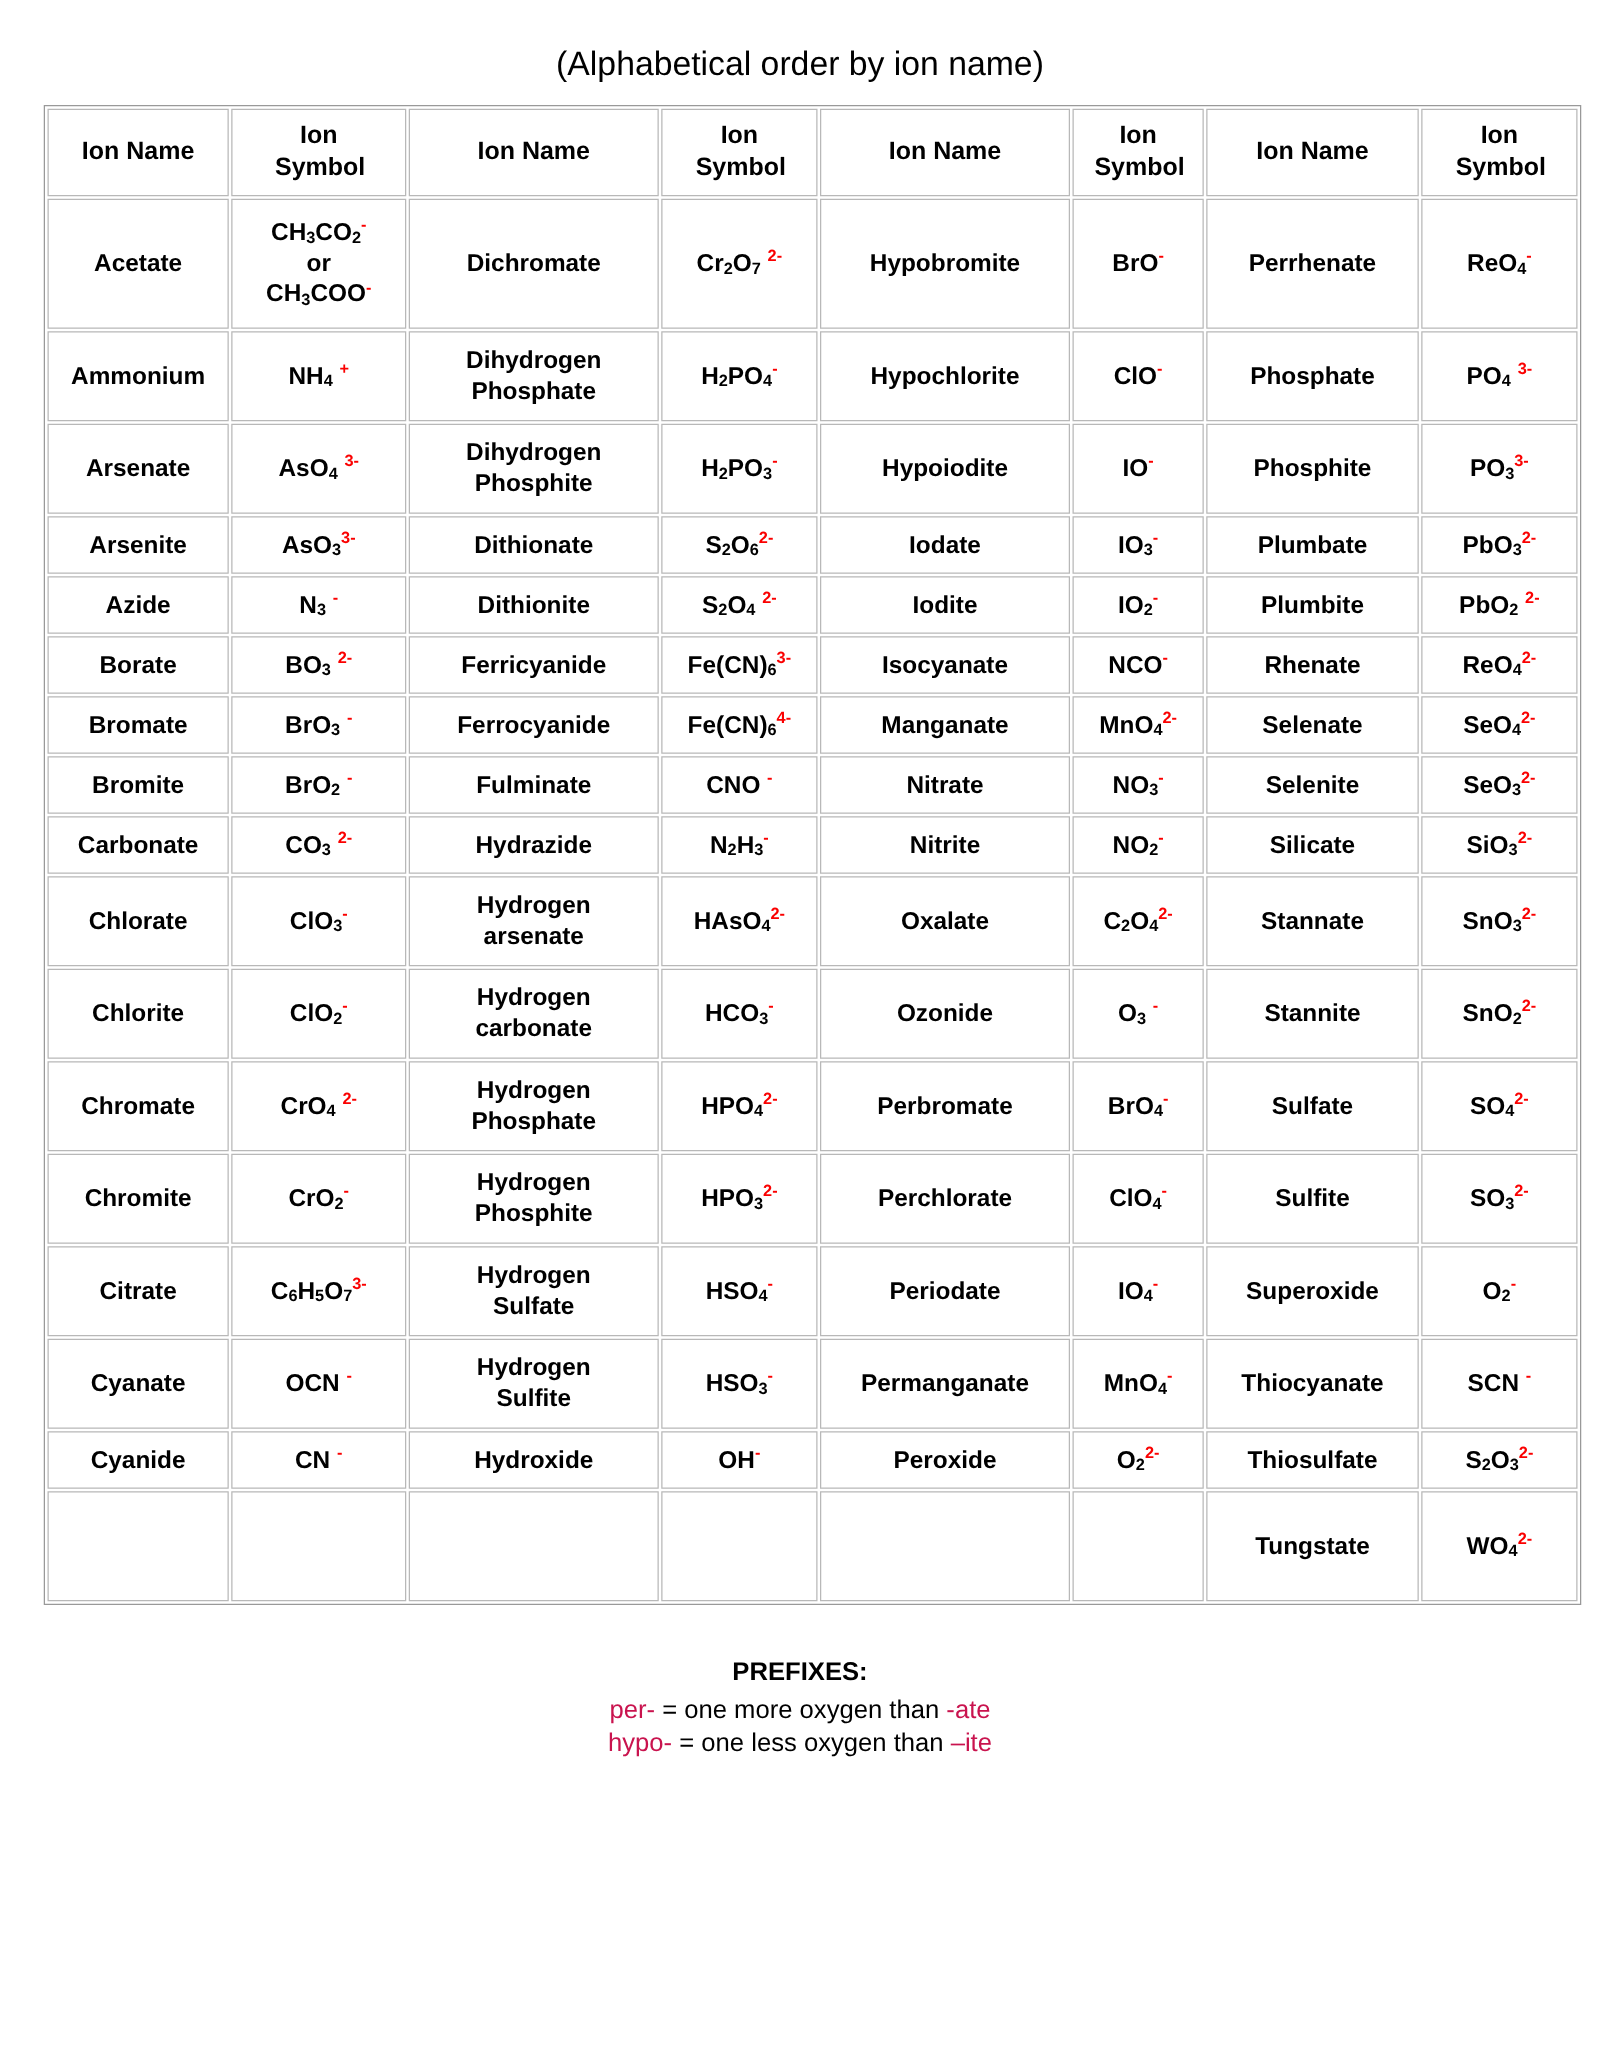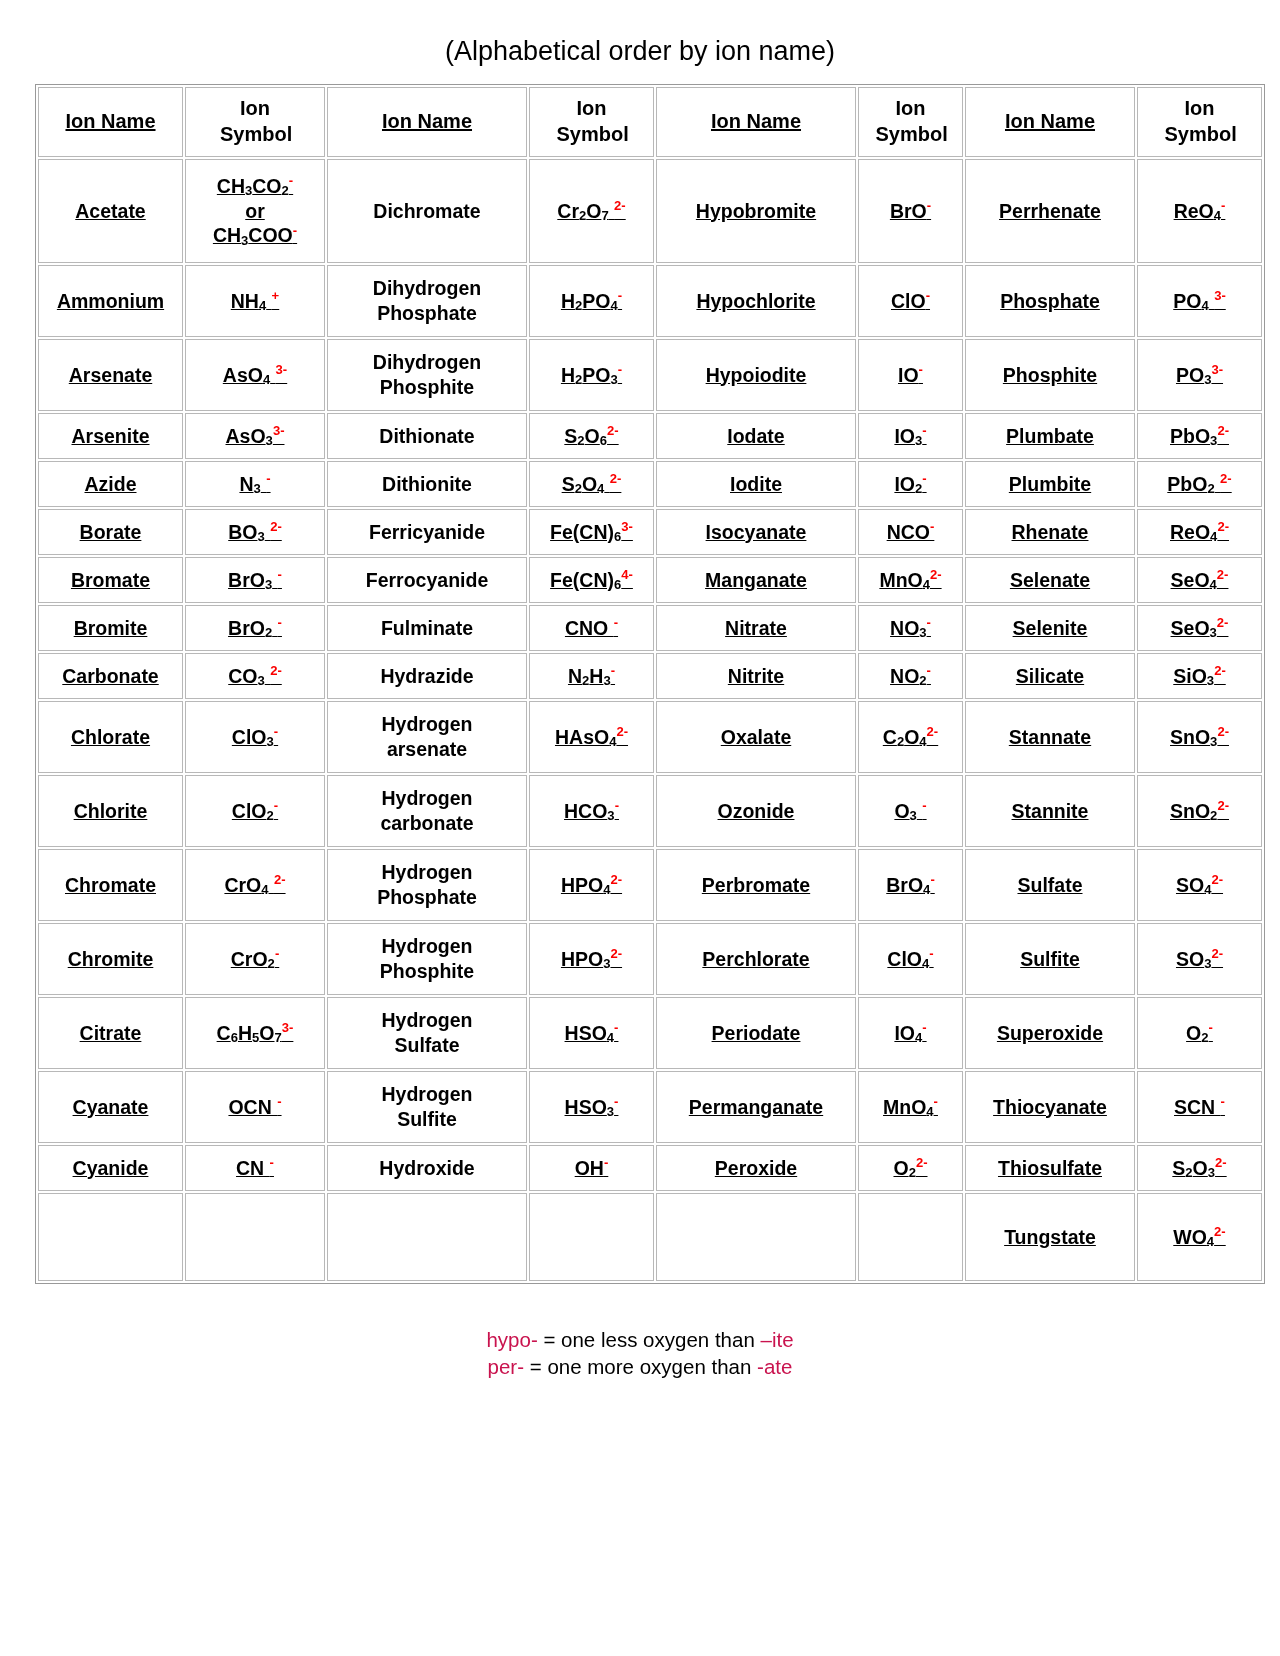--- a/index.html
+++ b/index.html
@@ -16,21 +16,20 @@
   .subtitle{margin-top:36px;text-align:center;font-size:27px;}
   .note{margin-top:7px;text-align:center;font-size:20.5px;}
   .bold{font-weight:bold;}
   .red{color:var(--suffix-color,#c9134e);}
 
   table[data-name="ions-table"]{
     margin-top:17px;width:100%;
     border-collapse:separate;border-spacing:2px;
     border:1px solid #999;background:#fff;
     table-layout:fixed;
-    text-decoration:underline;
   }
   col.c1{width:145px}col.c2{width:140px}col.c3{width:200px}col.c4{width:125px}
   col.c5{width:200px}col.c6{width:105px}col.c7{width:170px}col.c8{width:125px}
 
   th,td{
     border:1px solid #b8b8b8;
     text-align:center;vertical-align:middle;
     font-weight:bold;font-size:19.5px;line-height:1.28;
     padding:3px 6px;overflow:hidden;
   }
@@ -262,21 +261,22 @@
           <td data-name="ion-symbol-cell"></td>
           <td data-name="ion-name-cell"><span class="nm" data-name="ion-name-label"></span></td>
           <td data-name="ion-symbol-cell"></td>
           <td data-name="ion-name-cell"><span class="nm" data-name="ion-name-label">Tungstate</span></td>
           <td data-name="ion-symbol-cell">WO<sub data-name="formula-subscript">4</sub><sup class="charge" data-name="formula-charge">2-</sup></td>
         </tr>
       </tbody>
   </table>
 
   <div class="prefixes" data-name="prefixes-section">
+    <div class="ptitle" data-name="prefixes-title">PREFIXES:</div>
+    <div class="pline" data-name="prefix-line-per">
+      <span class="red" data-name="prefix-per">per-</span><span data-name="prefix-per-text"> = one more oxygen than </span><span class="red" data-name="prefix-per-suffix">-ate</span>
+    </div>
     <div class="pline" data-name="prefix-line-hypo">
       <span class="red" data-name="prefix-hypo">hypo-</span><span data-name="prefix-hypo-text"> = one less oxygen than </span><span class="red" data-name="prefix-hypo-suffix">–ite</span>
     </div>
-    <div class="pline" data-name="prefix-line-per">
-      <span class="red" data-name="prefix-per">per-</span><span data-name="prefix-per-text"> = one more oxygen than </span><span class="red" data-name="prefix-per-suffix">-ate</span>
-    </div>
   </div>
 
 </div>
 
 </body></html>

